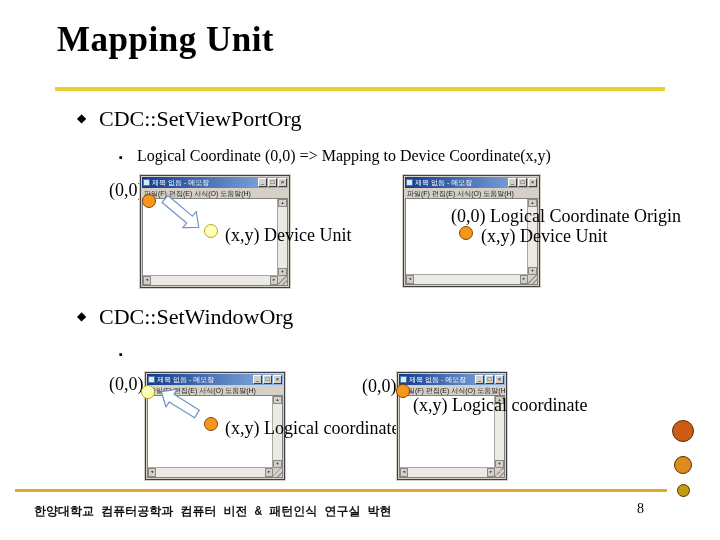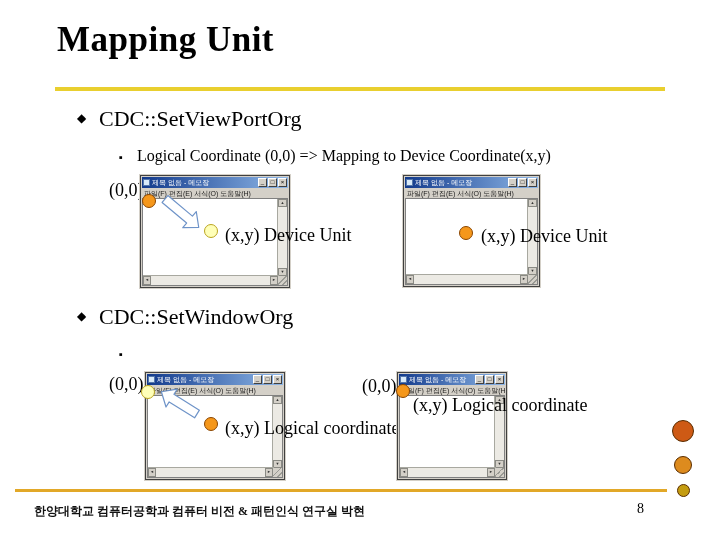--- a/index.html
+++ b/index.html
@@ -64,21 +64,21 @@
   .dot-orange { background:var(--orange-dot); border:1px solid #8A4500; }
   .dot-yellow { background:var(--yellow-dot); border:1px solid #BBA520; }
   .dlabel { position:absolute; font-size:18px; color:#000; white-space:nowrap; font-family:"Liberation Serif", serif; }
   .arrow-svg { position:absolute; overflow:visible; }
   .arrow-svg polygon { fill:#ffffff; stroke:var(--arrow-stroke); stroke-width:1.2; stroke-linejoin:round; }
 
   
   .deco { position:absolute; border-radius:50%; box-sizing:border-box; border:1px solid #5A2D00; }
 
   .footer-text {
-    position:absolute; left:34px; top:503px; font-family:Liberation Serif, serif;
+    position:absolute; left:34px; top:503px; font-family:Liberation Mono, monospace;
     font-size:12px; font-weight:bold; color:#111; white-space:nowrap;
   }
   .page-number { position:absolute; left:637px; top:501px; font-size:14px; color:#000; }
 </style>
 </head>
 <body>
 
 <div class="slide">
 
   <div class="slide-title">Mapping Unit</div>
@@ -135,20 +135,21 @@
       <div class="vscroll"></div>
       <div class="scroll-btn sb-up">▲</div>
       <div class="scroll-btn sb-down" style="bottom:9px;">▼</div>
       <div class="hscroll"></div>
       <div class="scroll-btn sb-left">◄</div>
       <div class="scroll-btn sb-right" style="right:9px;">►</div>
       <div class="grip"></div>
     </div>
   </div>
 
+  <div class="dlabel" style="left:451px; top:206px;">(0,0)  Logical Coordinate Origin</div>
   <div class="dot dot-orange" style="left:459px; top:226px; width:14px; height:14px;"></div>
   <div class="dlabel" style="left:481px; top:226px;">(x,y)  Device Unit</div>
 
   <div class="bullet-glyph" style="left:77px; top:309px;">◆</div>
   <div class="heading" style="left:99px; top:304px;">CDC::SetWindowOrg</div>
   <div class="sub-glyph" style="left:119px; top:348px;">▪</div>
 
   <div class="dlabel" style="left:109px; top:374px;">(0,0)</div>
 
   <div class="mini-window" style="left:145px; top:372px; width:140px; height:108px;">

